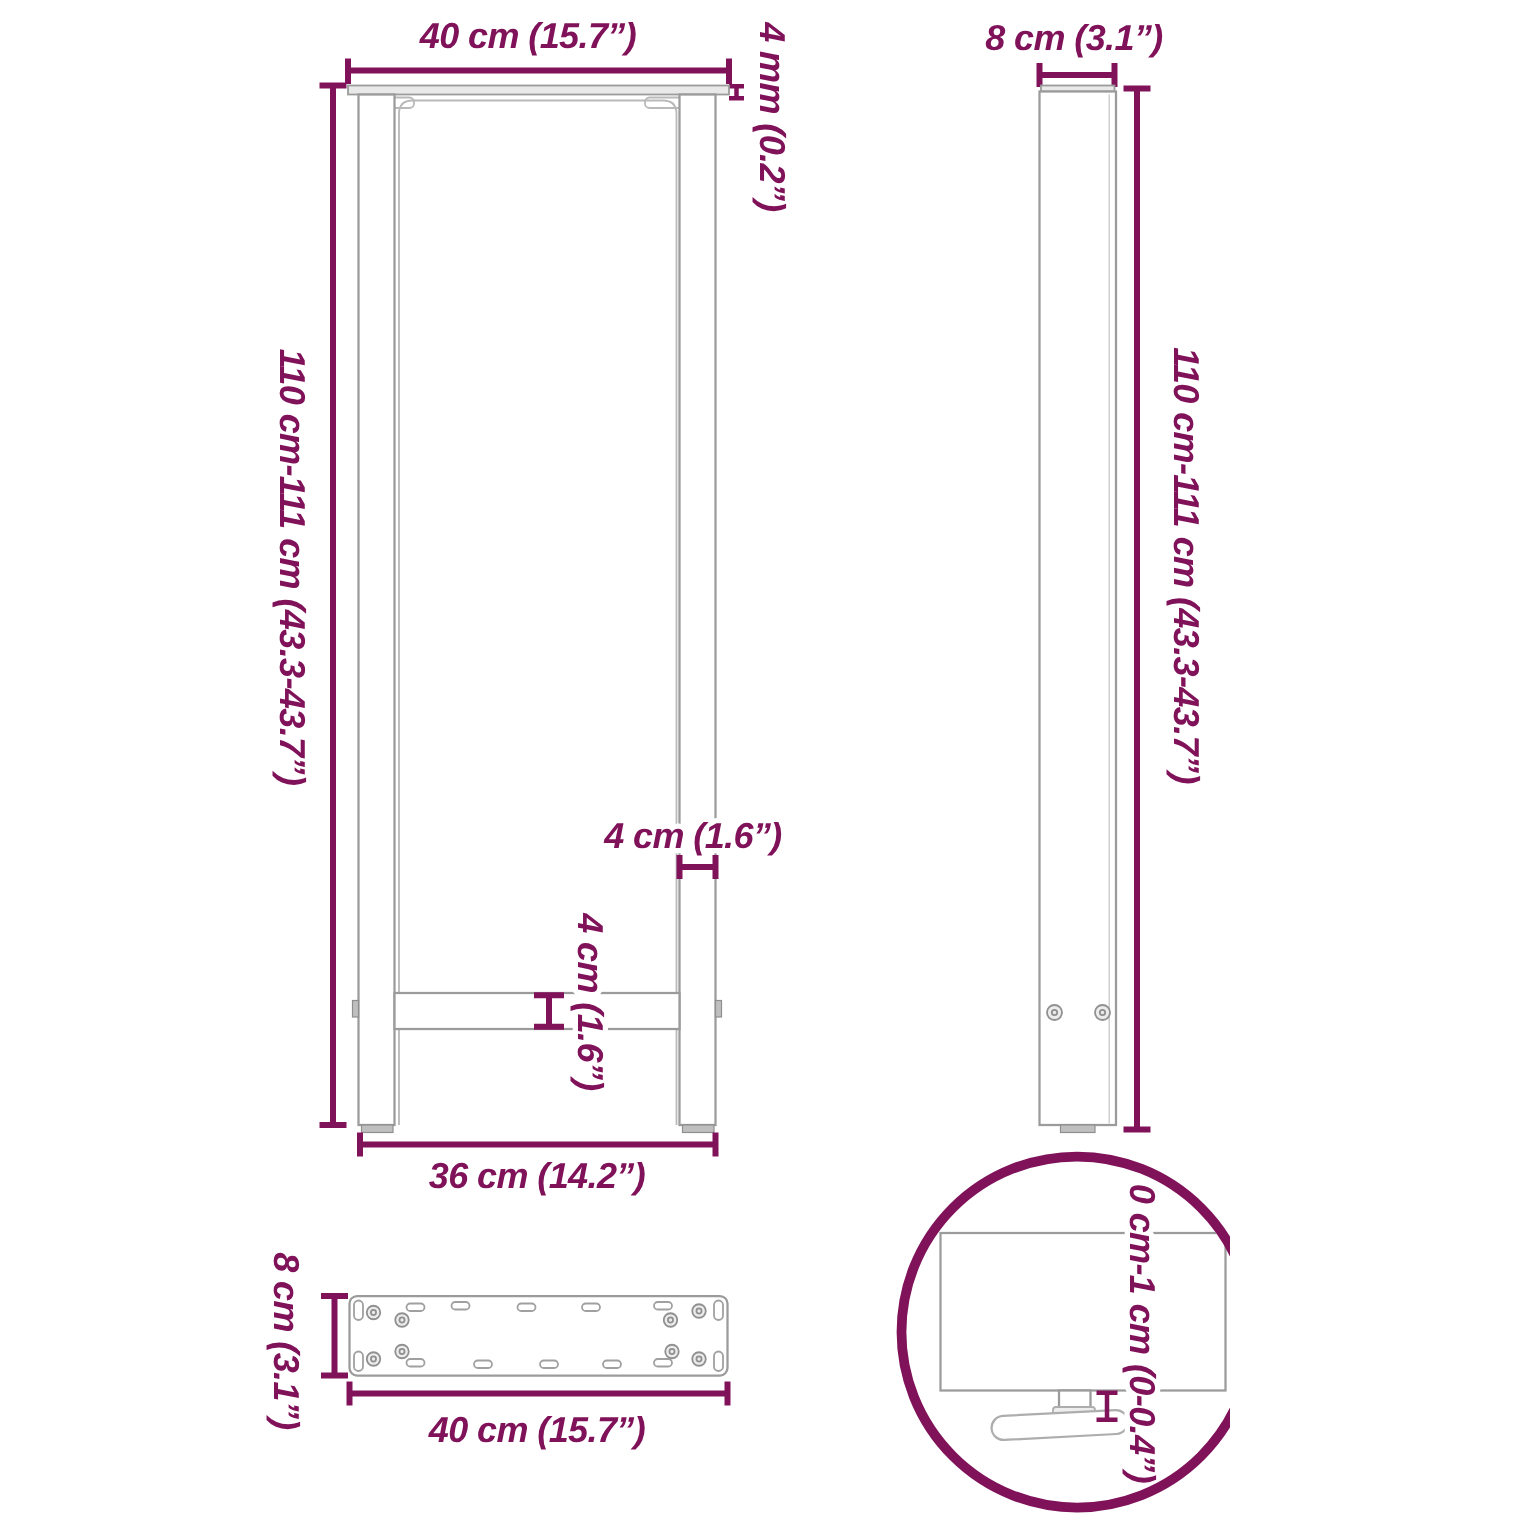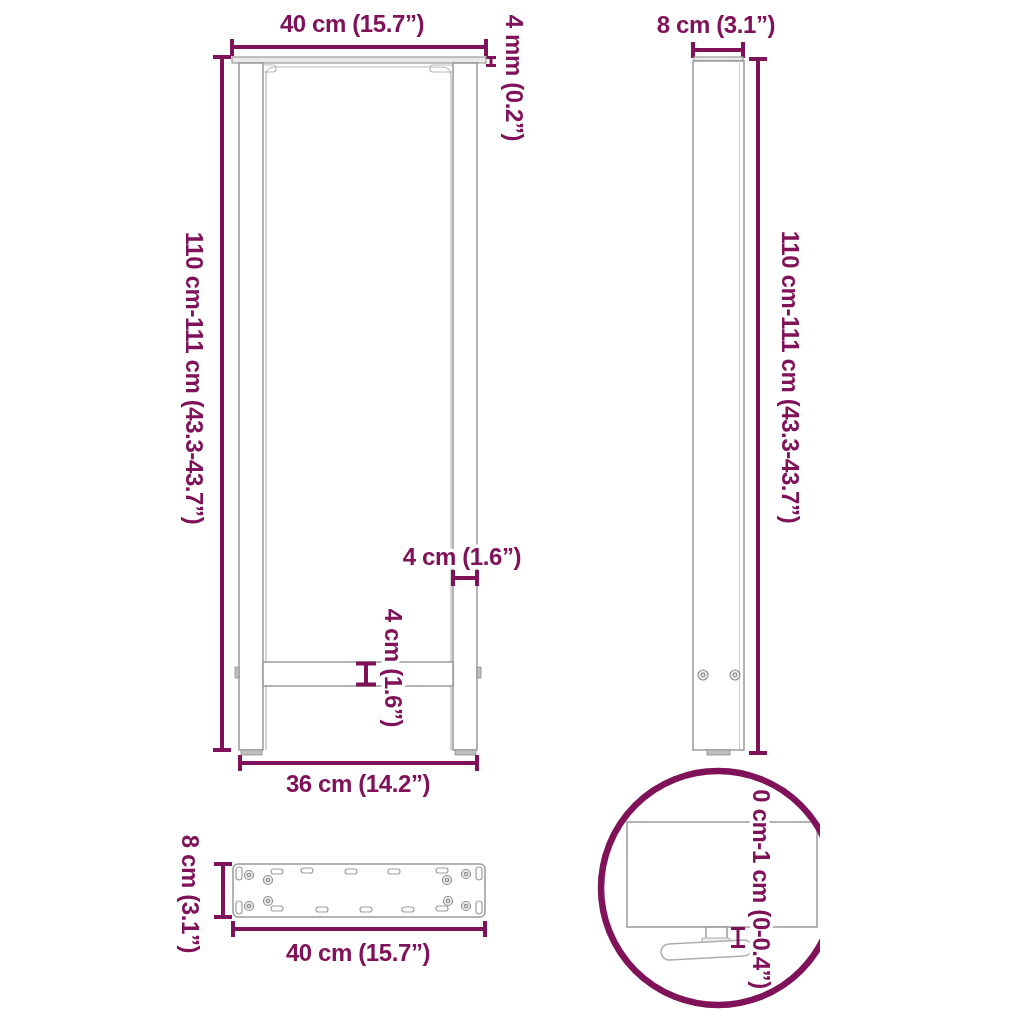--- a/index.html
+++ b/index.html
@@ -2,20 +2,21 @@
 <html style="--color-annotation: #80125A; --color-outline: #9b9b9b; --color-outline_light: #b9b9b9; --color-fill_light: #e9e9e9; --color-background: #ffffff;"><head>
 <meta charset="utf-8">
 <style>
   html,body{margin:0;padding:0;background:#fff;}
   .canvas{
     position:relative;
     width:820px;height:1024px;
     background:var(--color-background,#ffffff);
     overflow:hidden;
     font-family:"Liberation Sans", sans-serif;
+    font-style:italic;
   }
   svg{display:block;}
   
   .dim{stroke:var(--color-annotation,#80125A);stroke-width:4;fill:none;}
   .dim-thin{stroke:var(--color-annotation,#80125A);stroke-width:3;fill:none;}
   .ring{stroke:var(--color-annotation,#80125A);stroke-width:6.5;fill:none;}
   
   .part{stroke:var(--color-outline,#9b9b9b);stroke-width:1.5;fill:#ffffff;}
   .part-light{stroke:var(--color-outline_light,#b9b9b9);stroke-width:1.2;fill:none;}
   .plate{stroke:var(--color-outline,#9b9b9b);stroke-width:1.2;fill:var(--color-fill_light,#e9e9e9);}

